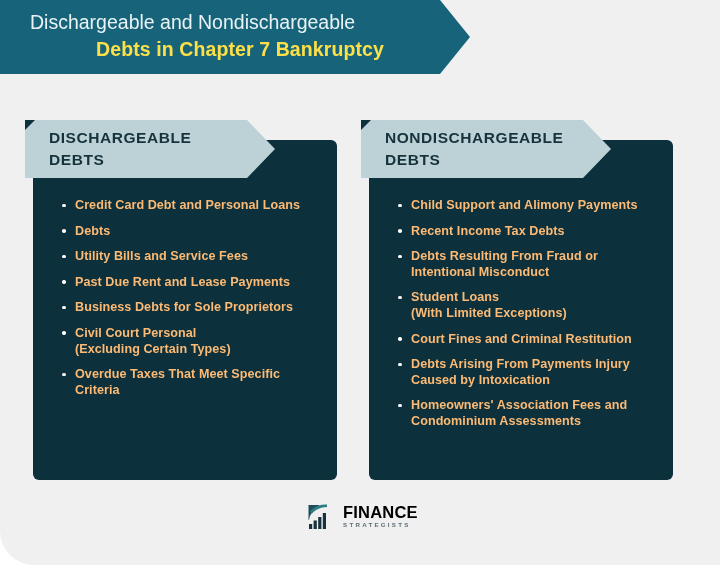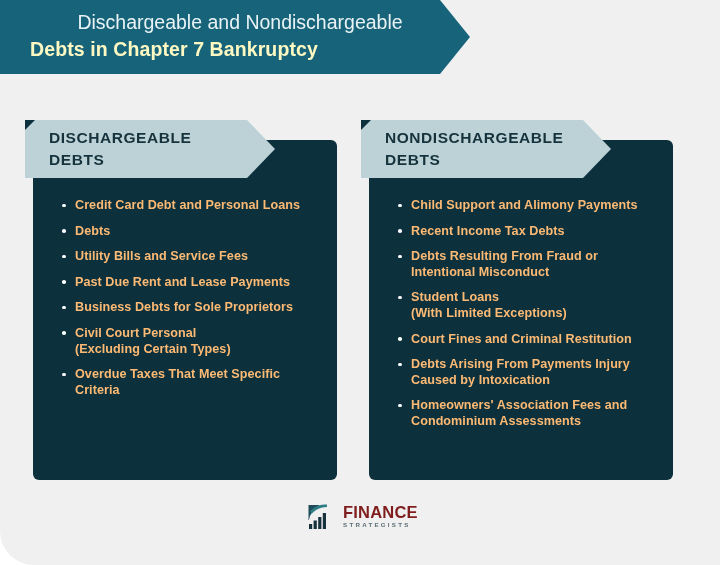--- a/index.html
+++ b/index.html
@@ -49,30 +49,30 @@
     width: 420px;
   }
   .title-line1 {
     display: block;
     font-size: 19.5px;
     font-weight: 400;
     color: #e9f3f5;
     letter-spacing: 0.0px;
     line-height: 27px;
     white-space: nowrap;
-    text-align: center;
   }
   .title-line2 {
     display: block;
     font-size: 19.5px;
     font-weight: 700;
-    color: #fef9c3;
+    color: #fde047;
     letter-spacing: 0.1px;
     line-height: 27px;
     white-space: nowrap;
+    text-align: center;
   }
 
   
   .col {
     position: absolute;
     top: 140px;
     width: 304px;
     height: 340px;
     background: #0c313c;
     border-radius: 6px;
@@ -166,21 +166,21 @@
   }
   .logo-words {
     margin-left: 5px;
     display: flex;
     flex-direction: column;
     justify-content: center;
   }
   .logo-name {
     font-size: 16.5px;
     font-weight: 700;
-    color: #7f1d1d;
+    color: #000000;
     letter-spacing: 0.2px;
     line-height: 17px;
   }
   .logo-sub {
     font-size: 6.2px;
     font-weight: 700;
     color: #5d6f76;
     letter-spacing: 2.25px;
     line-height: 8px;
     margin-top: 0px;

